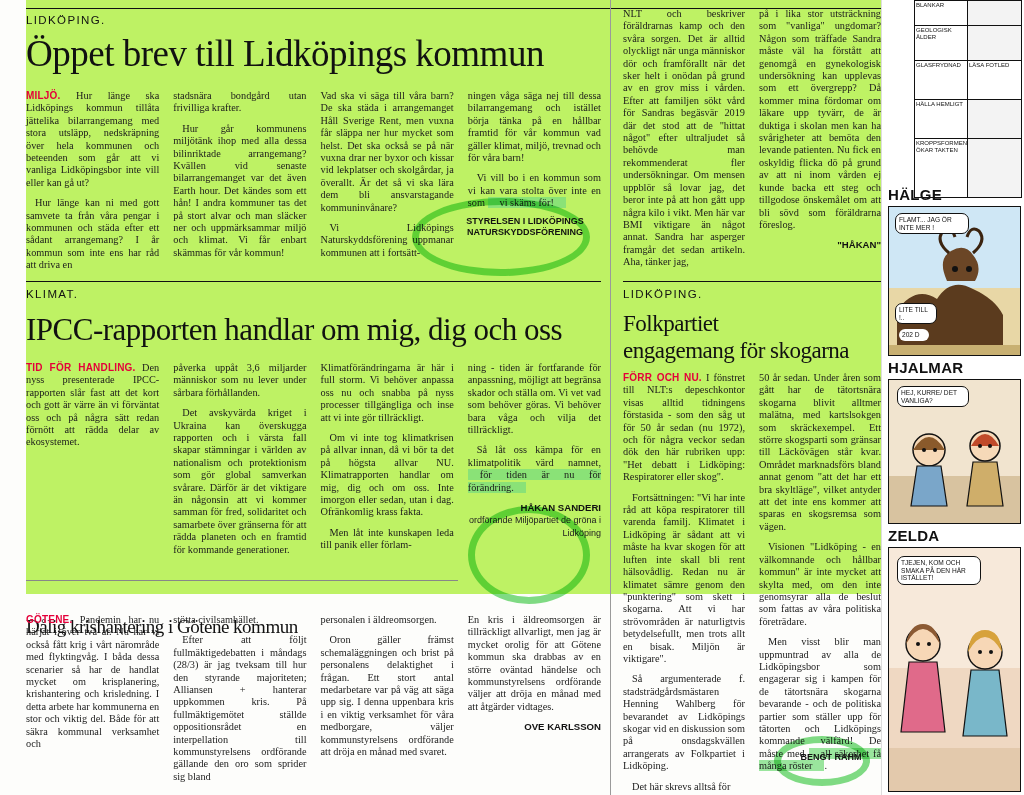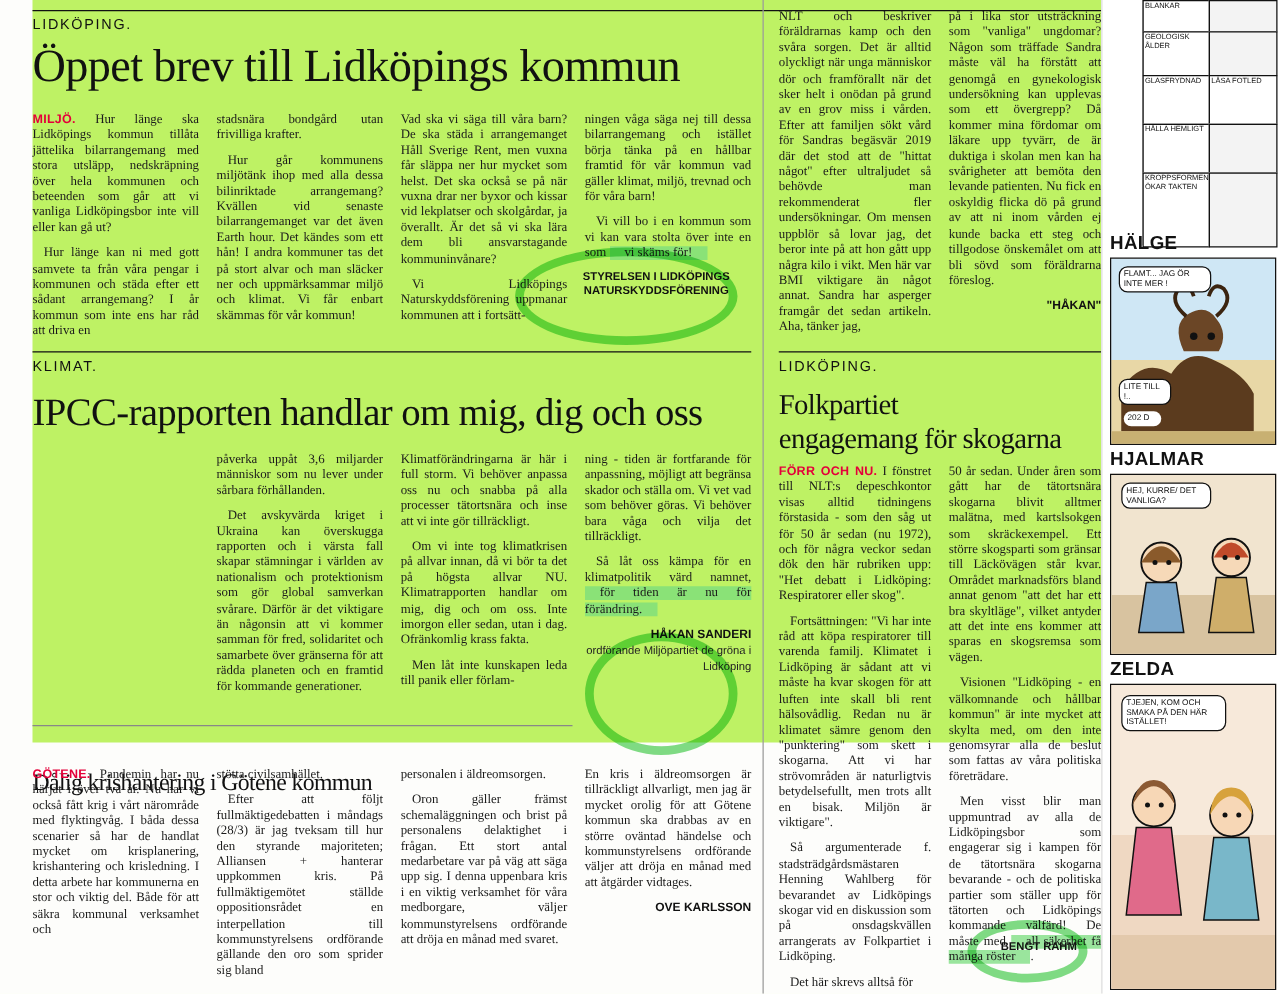--- a/index.html
+++ b/index.html
@@ -213,27 +213,29 @@
       <div class="kicker">KLIMAT.</div>
     </div>
 
     <div style="position:absolute; left:0; top:312px; width:575px;">
       <div class="headline" style="font-size:31px; line-height:36px;">IPCC-rapporten handlar om mig, dig och oss</div>
     </div>
 
     <div style="position:absolute; left:0; top:362px; width:575px;">
       <div class="cols">
         <div class="col body-txt">
+          <p class="first"><span class="lead-label">TID FÖR HANDLING.</span>
+            <span>Den nyss presenterade IPCC-rapporten slår fast att det kort och gott är värre än vi förväntat oss och på några sätt redan förnött att rädda delar av ekosystemet.</span></p>
         </div>
         <div class="col body-txt">
           <p class="first">påverka uppåt 3,6 miljarder människor som nu lever under sårbara förhållanden.</p>
           <p>Det avskyvärda kriget i Ukraina kan överskugga rapporten och i värsta fall skapar stämningar i världen av nationalism och protektionism som gör global samverkan svårare. Därför är det viktigare än någonsin att vi kommer samman för fred, solidaritet och samarbete över gränserna för att rädda planeten och en framtid för kommande generationer.</p>
         </div>
         <div class="col body-txt">
-          <p class="first">Klimatförändringarna är här i full storm. Vi behöver anpassa oss nu och snabba på alla processer tätortsnära och inse att vi inte gör tillräckligt.</p>
+          <p class="first">Klimatförändringarna är här i full storm. Vi behöver anpassa oss nu och snabba på nyss processer tillgängliga och inse att vi inte gör tillräckligt.</p>
           <p>Om vi inte tog klimatkrisen på allvar innan, då vi bör ta det på högsta allvar NU. Klimatrapporten handlar om mig, dig och om oss. Inte imorgon eller sedan, utan i dag. Ofränkomlig krass fakta.</p>
           <p>Men låt inte kunskapen leda till panik eller förlam-</p>
         </div>
         <div class="col body-txt">
           <p class="first">ning - tiden är fortfarande för anpassning, möjligt att begränsa skador och ställa om. Vi vet vad som behöver göras. Vi behöver bara våga och vilja det tillräckligt.</p>
           <p>Så låt oss kämpa för en klimatpolitik värd namnet, <span class="hl">för tiden är nu för förändring.</span></p>
           <div class="byline">
             <span>HÅKAN SANDERI</span>
             <span class="role">ordförande Miljöpartiet de gröna i Lidköping</span>
           </div>

